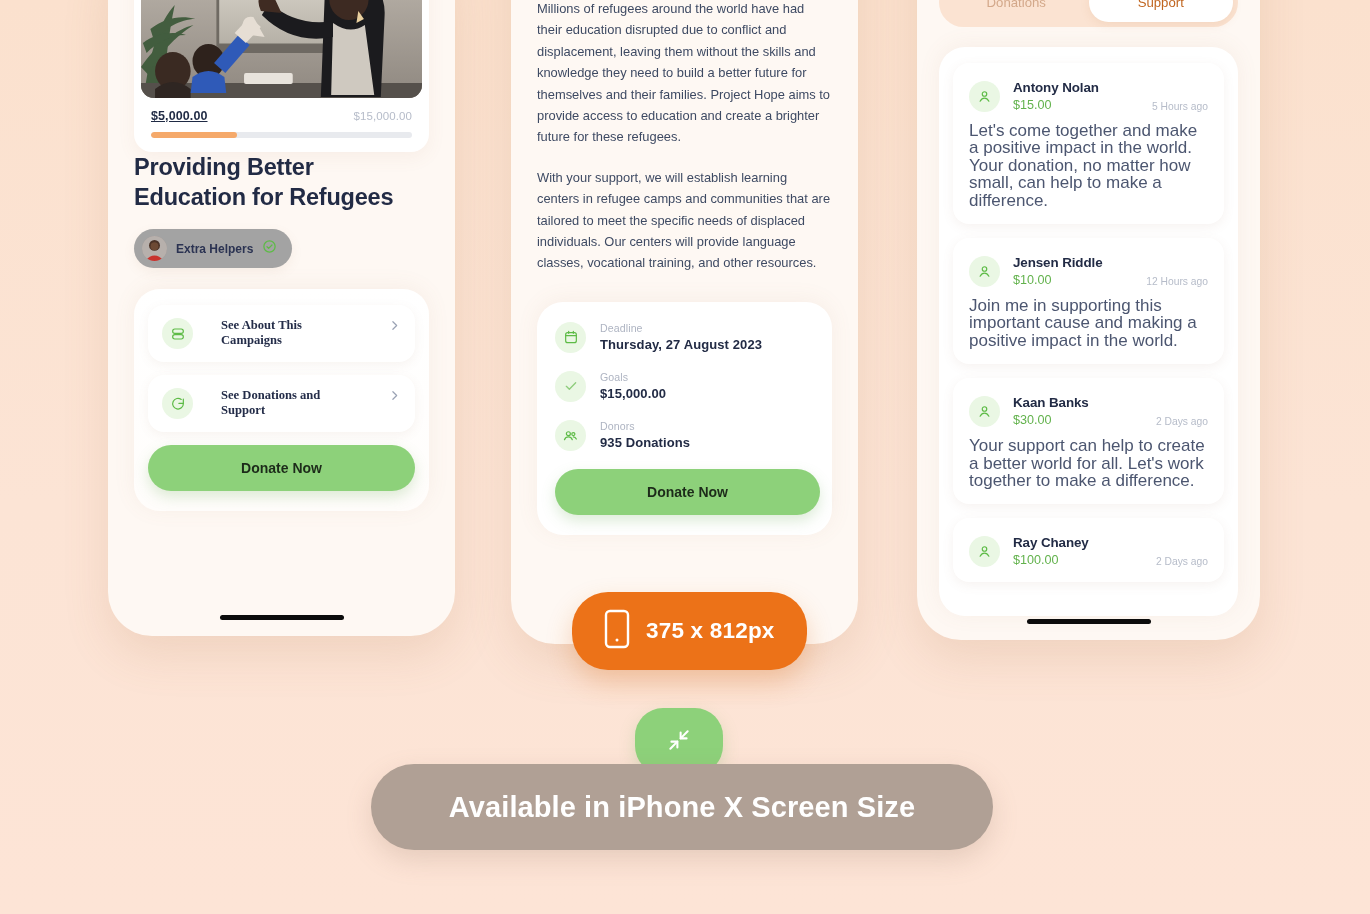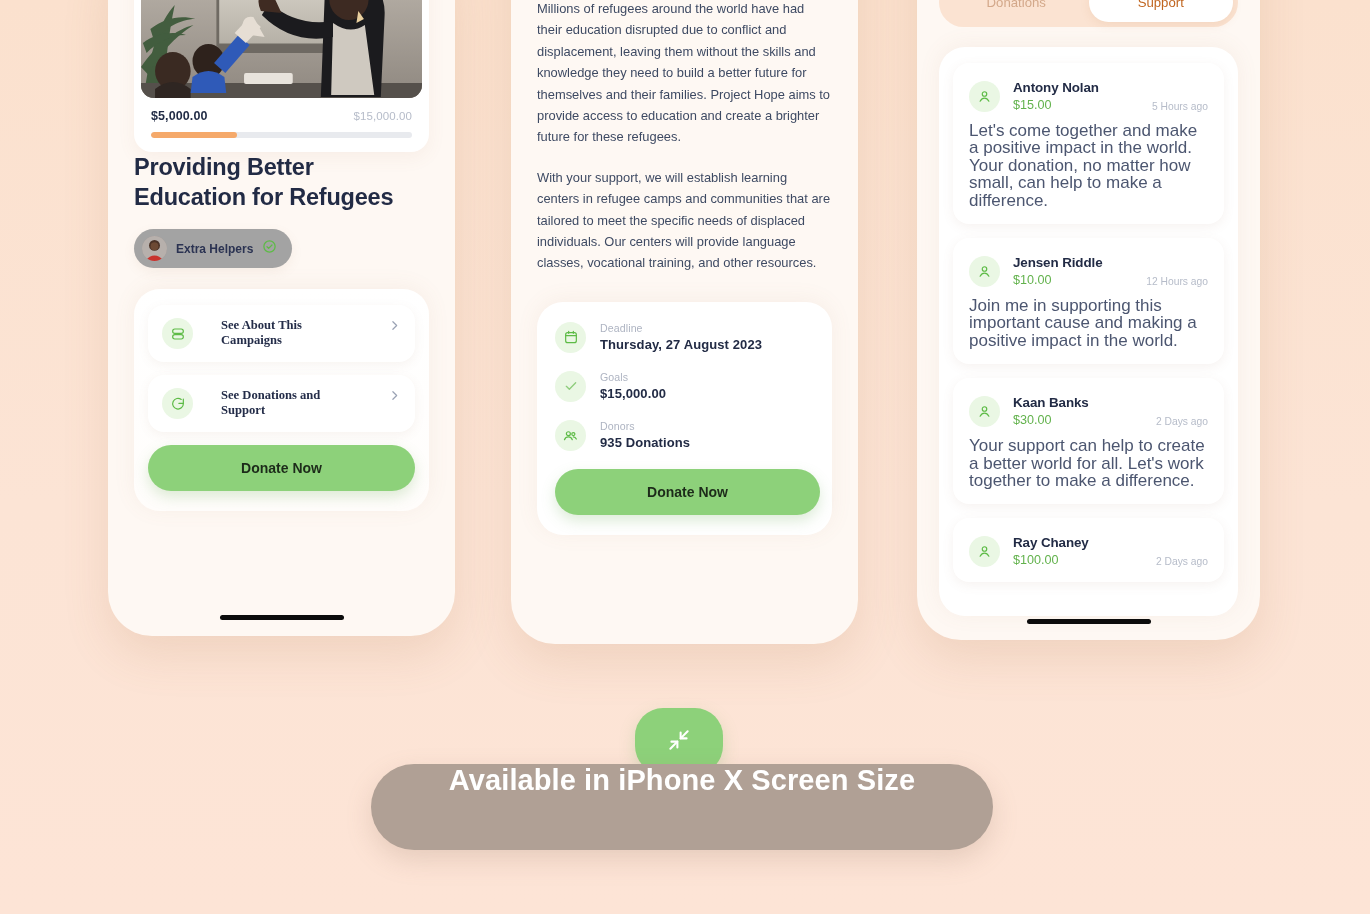--- a/index.html
+++ b/index.html
@@ -50,21 +50,21 @@
     border-radius: 13px;
     overflow: hidden;
     position: relative;
     background: #8d8680;
   }
   .hero-photo svg { display:block; width:100%; height:100%; }
   .amounts {
     display: flex; justify-content: space-between; align-items: baseline;
     padding: 11px 10px 0 10px;
   }
-  .amt-cur { font-size: 12.5px; font-weight: 700; color: #1F2A44; letter-spacing: .1px;}
+  .amt-cur { font-size: 12.5px; font-weight: 700; color: #1F2A44; letter-spacing: .1px; text-decoration: underline;}
   .amt-goal { font-size: 11.5px; font-weight: 500; color: #B6BCC9; letter-spacing:.1px;}
   .prog-track {
     margin: 9px 10px 0 10px;
     height: 6px; border-radius: 4px; background: #E8EAEE;
     overflow: hidden;
   }
   .prog-fill { height: 100%; border-radius: 4px; background: #F5A96A; }
 
   .camp-title {
     font-size: 23.5px; line-height: 30px;
@@ -215,21 +215,21 @@
     border-radius: 28px;
     display: flex; align-items: center; justify-content: center;
     box-shadow: 0 6px 16px rgba(120,180,100,0.25);
     border: none; cursor: pointer;
   }
   .bottom-bar {
     position: absolute; left: 371px; top: 764px;
     width: 622px; height: 86px;
     background: #B0A095;
     border-radius: 43px;
-    display: flex; justify-content: center;
+    display: flex; align-items: center; justify-content: center;
     box-shadow: 0 10px 26px rgba(150,120,100,0.22);
   }
   .bottom-bar .txt {
     color: #FFFFFF; font-size: 29px; font-weight: 700; letter-spacing: .1px;
   }
 </style>
 </head>
 <body>
 
 <div class="stage">
@@ -469,20 +469,29 @@
               <span class="don-amt" style="display:block">$100.00</span>
             </span>
             <span class="don-time">2 Days ago</span>
           </div>
         </div>
       </div>
     </div>
     <div class="home-indicator"></div>
   </div>
 
+  <div class="size-badge">
+    <span>
+      <svg width="26" height="40" viewBox="0 0 26 40" fill="none" stroke="#FFFFFF" stroke-width="2.4">
+        <rect x="2" y="2" width="22" height="36" rx="4"></rect>
+        <circle cx="13" cy="31" r="1.5" fill="#FFFFFF" stroke="none"></circle>
+      </svg>
+    </span>
+    <span class="txt">375 x 812px</span>
+  </div>
 
   <button class="fab">
     <span>
       <svg width="26" height="26" viewBox="0 0 24 24" fill="none" stroke="#FFFFFF" stroke-width="1.9" stroke-linecap="round" stroke-linejoin="round">
         <path d="M20 4l-6.5 6.5"></path>
           <path d="M19 10.5h-5.5V5"></path>
         <path d="M4 20l6.5-6.5"></path>
           <path d="M5 13.5h5.5V19"></path>
       </svg>
     </span>

